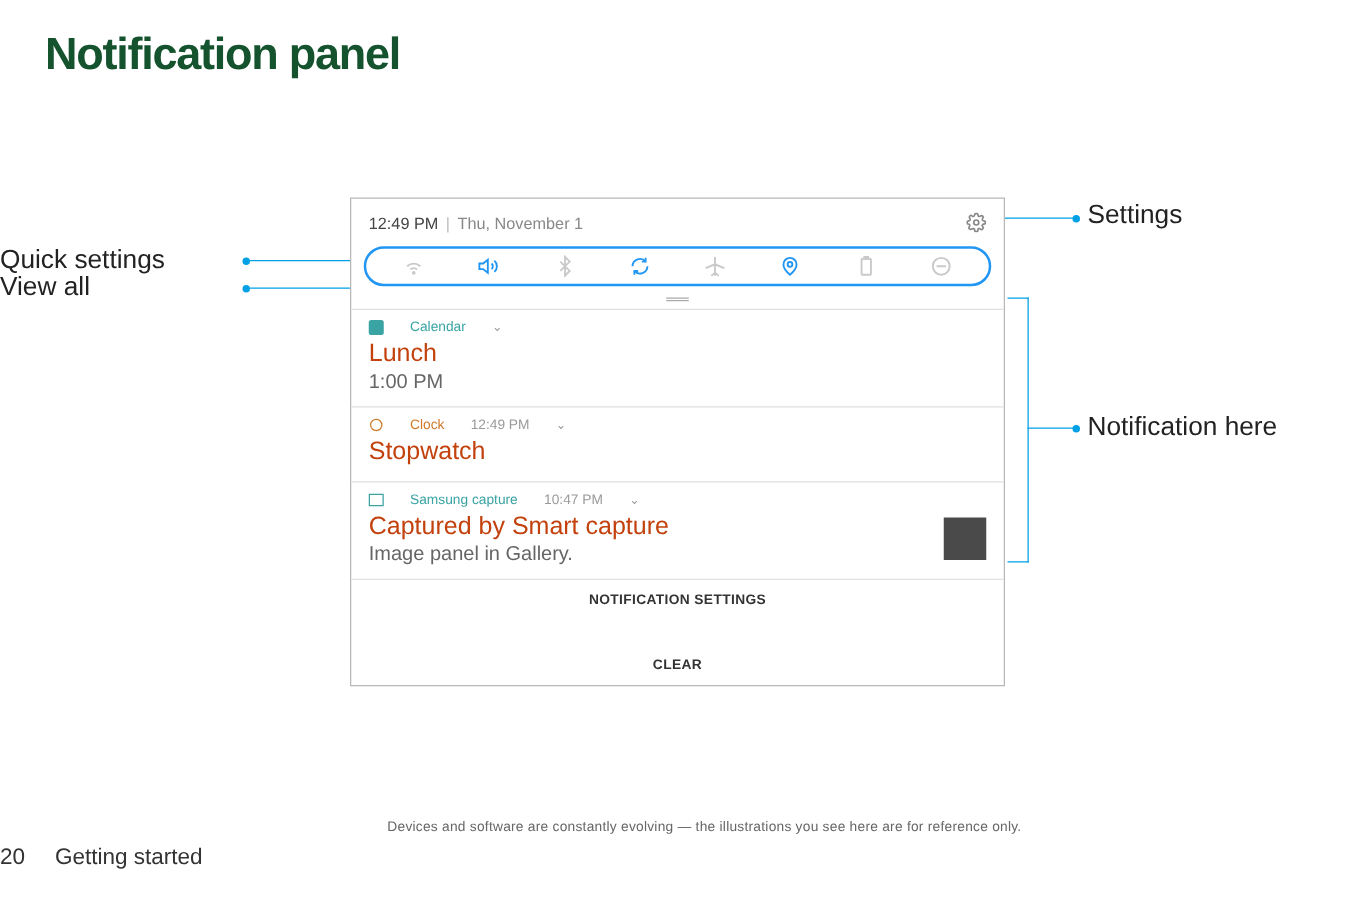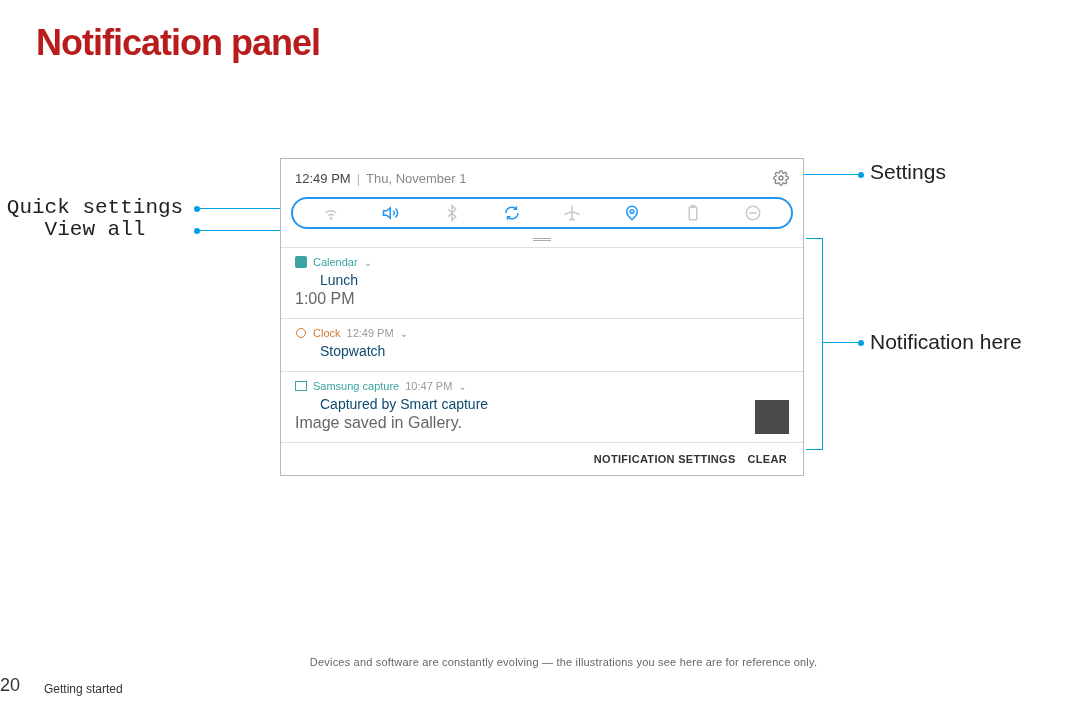--- a/index.html
+++ b/index.html
@@ -11,21 +11,21 @@
     position: relative;
     overflow: hidden;
   }
   .page-title {
     position: absolute;
     top: 22px;
     left: 36px;
     font-size: 36px;
     font-weight: 800;
     letter-spacing: -1px;
-    color: #b91c1c;
+    color: #14532d;
   }
   .panel {
     position: absolute;
     top: 158px;
     left: 280px;
     width: 524px;
     border: 1px solid #b8b8b8;
     background: #fff;
   }
   .panel-header {
@@ -73,59 +73,60 @@
   .card {
     border-top: 1px solid #e0e0e0;
     padding: 8px 14px 10px 14px;
     position: relative;
   }
   .card .app-row {
     display: flex;
     align-items: center;
     font-size: 11px;
     color: #3aa3a3;
-    gap: 6px;
+    gap: 21px;
     margin-bottom: 4px;
   }
   .card .app-row.orange { color: #d27a2a; }
   .card .app-row .app-time { color: #9a9a9a; }
   .card .app-row .chev { color: #9a9a9a; font-size: 10px; }
-  .card .title-line { font-size: 14px; color: #0c4a6e; margin-bottom: 2px; margin-left: 25px; }
+  .card .title-line { font-size: 20px; color: #c2410c; margin-bottom: 2px; }
   .card .sub-line { font-size: 16px; color: #666; }
   .thumb {
     position: absolute;
     right: 14px;
     top: 28px;
     width: 34px;
     height: 34px;
     background: #4a4a4a;
   }
   .app-icon { width: 12px; height: 12px; display:flex; align-items:center; justify-content:center; }
   .cal-icon { width:12px; height:12px; background:#3aa3a3; border-radius:2px; }
   .clock-icon { width:10px; height:10px; border:1px solid #d27a2a; border-radius:50%; position:relative; }
   .pic-icon { width:12px; height:10px; border:1px solid #3aa3a3; position:relative; }
   .footer-row {
     border-top: 1px solid #e0e0e0;
     display: flex;
     justify-content: flex-end;
     align-items: center;
-    gap: 12px;
+    gap: 40px;
     padding: 10px 16px;
     font-size: 11px;
     font-weight: bold;
     letter-spacing: 0.3px;
     color: #333;
+    flex-direction: column;
   }
   
   .callout {
     position: absolute;
     font-size: 21px;
     color: #222;
   }
-  .callout.left { text-align: center; font-family: Liberation Mono, monospace; }
+  .callout.left { text-align: left; }
   .dot {
     width: 6px; height: 6px; border-radius: 50%;
     background: #00a0e4; position: absolute;
   }
   .line {
     position: absolute;
     background: #00a0e4;
   }
   .disclaimer {
     position: absolute;
@@ -134,21 +135,21 @@
     text-align: center;
     font-size: 11px;
     color: #666;
     letter-spacing: 0.2px;
     margin-left: 47px;
   }
   .footer-left {
     position: absolute;
     bottom: 24px;
     left: 44px;
-    font-size: 12px;
+    font-size: 18px;
     color: #333;
   }
   .footer-center {
     position: absolute;
     bottom: 24px;
     left: 0; right: 0;
     text-align: left;
     font-size: 18px;
     color: #333;
   }
@@ -282,21 +283,21 @@
   <div class="card">
     <div class="app-row">
       <span class="app-icon">
           <span class="pic-icon"></span>
         </span>
       <span>Samsung capture</span>
       <span class="app-time">10:47 PM</span>
       <span class="chev">⌄</span>
     </div>
     <div class="title-line">Captured by Smart capture</div>
-    <div class="sub-line">Image saved in Gallery.</div>
+    <div class="sub-line">Image panel in Gallery.</div>
     <div class="thumb"></div>
   </div>
 
   <div class="footer-row">
     <span>NOTIFICATION SETTINGS</span>
     <span>CLEAR</span>
   </div>
 </div>
 
 <div class="disclaimer">Devices and software are constantly evolving — the illustrations you see here are for reference only.</div>

